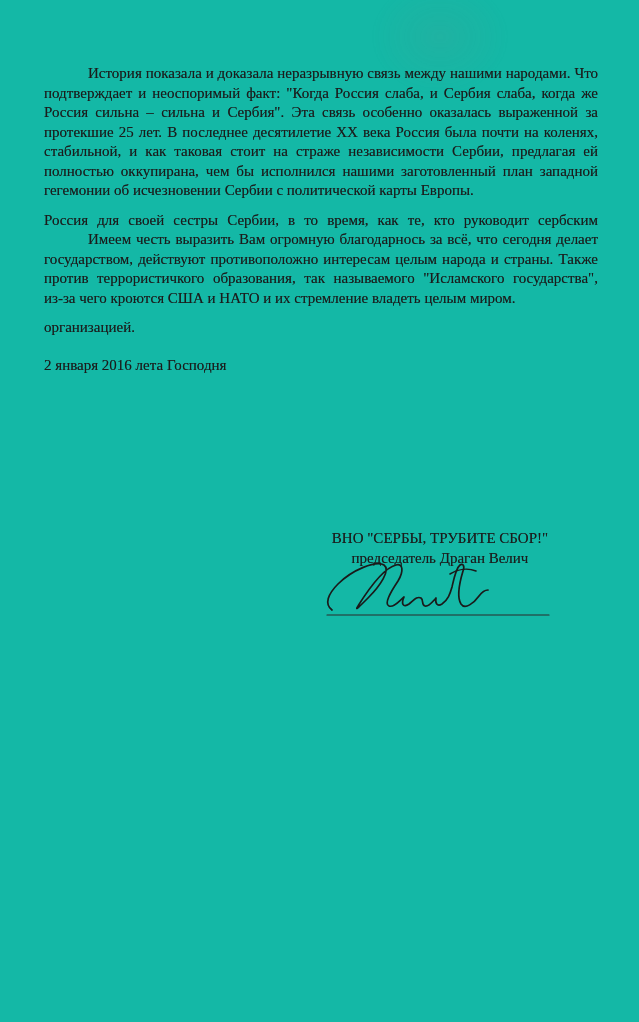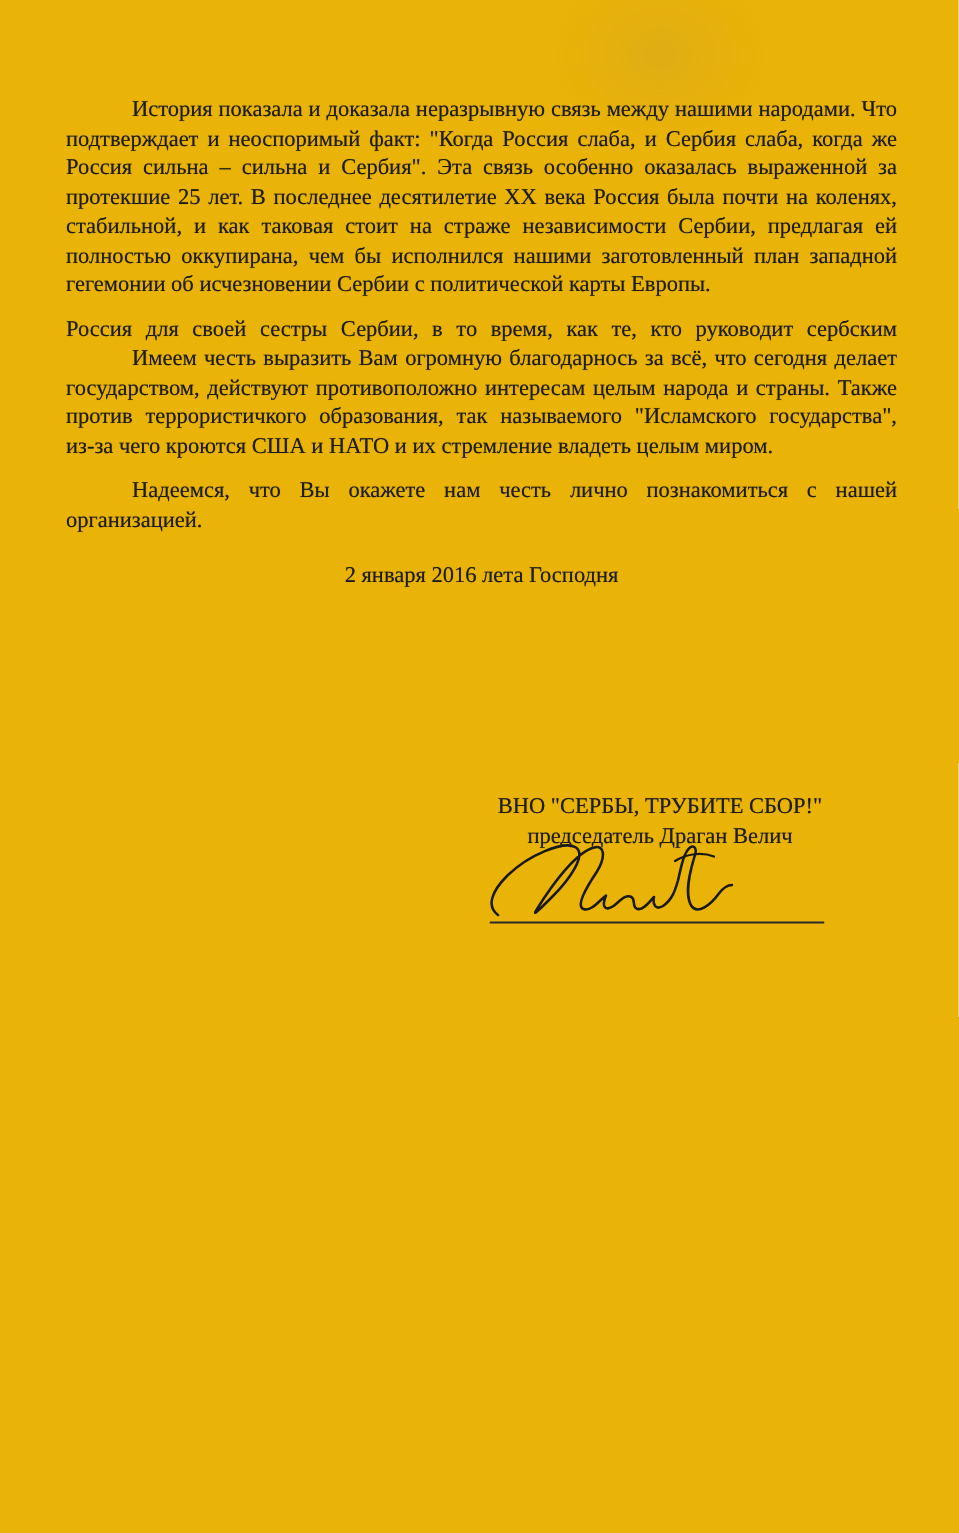--- a/index.html
+++ b/index.html
@@ -1,21 +1,21 @@
 <!DOCTYPE html>
 <html><head>
 <meta charset="utf-8">
 <style>
   html, body { margin: 0; padding: 0; background: #e9e9e9; }
   .page {
     position: relative;
     width: 639px;
     height: 1022px;
     margin: 0 auto;
-    background: #eab308;
+    background: #14b8a6;
     overflow: hidden;
     font-family: "Liberation Serif", "DejaVu Serif", serif;
     color: #1c1c1c;
   }
   .scan-smudge {
     position: absolute;
     left: 365px; top: -15px;
     width: 150px; height: 115px;
     background: radial-gradient(ellipse at 50% 45%, rgba(130,130,130,0.10), rgba(130,130,130,0) 65%);
     filter: blur(2px);
@@ -36,21 +36,21 @@
     text-align: justify;
     text-align-last: justify;
     white-space: normal;
     overflow: hidden;
   }
   .line.first { padding-left: 44px; }
   .line.last { text-align-last: left; }
   .date-line {
     margin-top: 18px;
     line-height: 19.5px;
-    text-align: center;
+    text-align: left;
   }
   .signature-block {
     position: absolute;
     left: 328px;
     top: 529px;
     width: 224px;
     font-size: 15px;
     text-align: center;
     text-shadow: 0 0 0.5px rgba(20,20,20,0.55);
   }
@@ -84,21 +84,20 @@
 
     <div class="paragraph">
       <div class="line">Россия для своей сестры Сербии, в то время, как те, кто руководит сербским</div>
       <div class="line first">Имеем честь выразить Вам огромную благодарнось за всё, что сегодня делает</div>
       <div class="line">государством, действуют противоположно интересам целым народа и страны. Также</div>
       <div class="line">против террористичкого образования,  так называемого "Исламского государства",</div>
       <div class="line last">из-за чего кроются США и НАТО и их стремление владеть целым миром.</div>
     </div>
 
     <div class="paragraph">
-      <div class="line first">Надеемся, что Вы окажете нам честь лично познакомиться с нашей</div>
       <div class="line last">организацией.</div>
     </div>
 
 
     <div class="date-line">2 января 2016 лета Господня</div>
 
   </div>
 
   <div class="signature-block">
     <div class="sig-line">ВНО "СЕРБЫ, ТРУБИТЕ СБОР!"</div>

